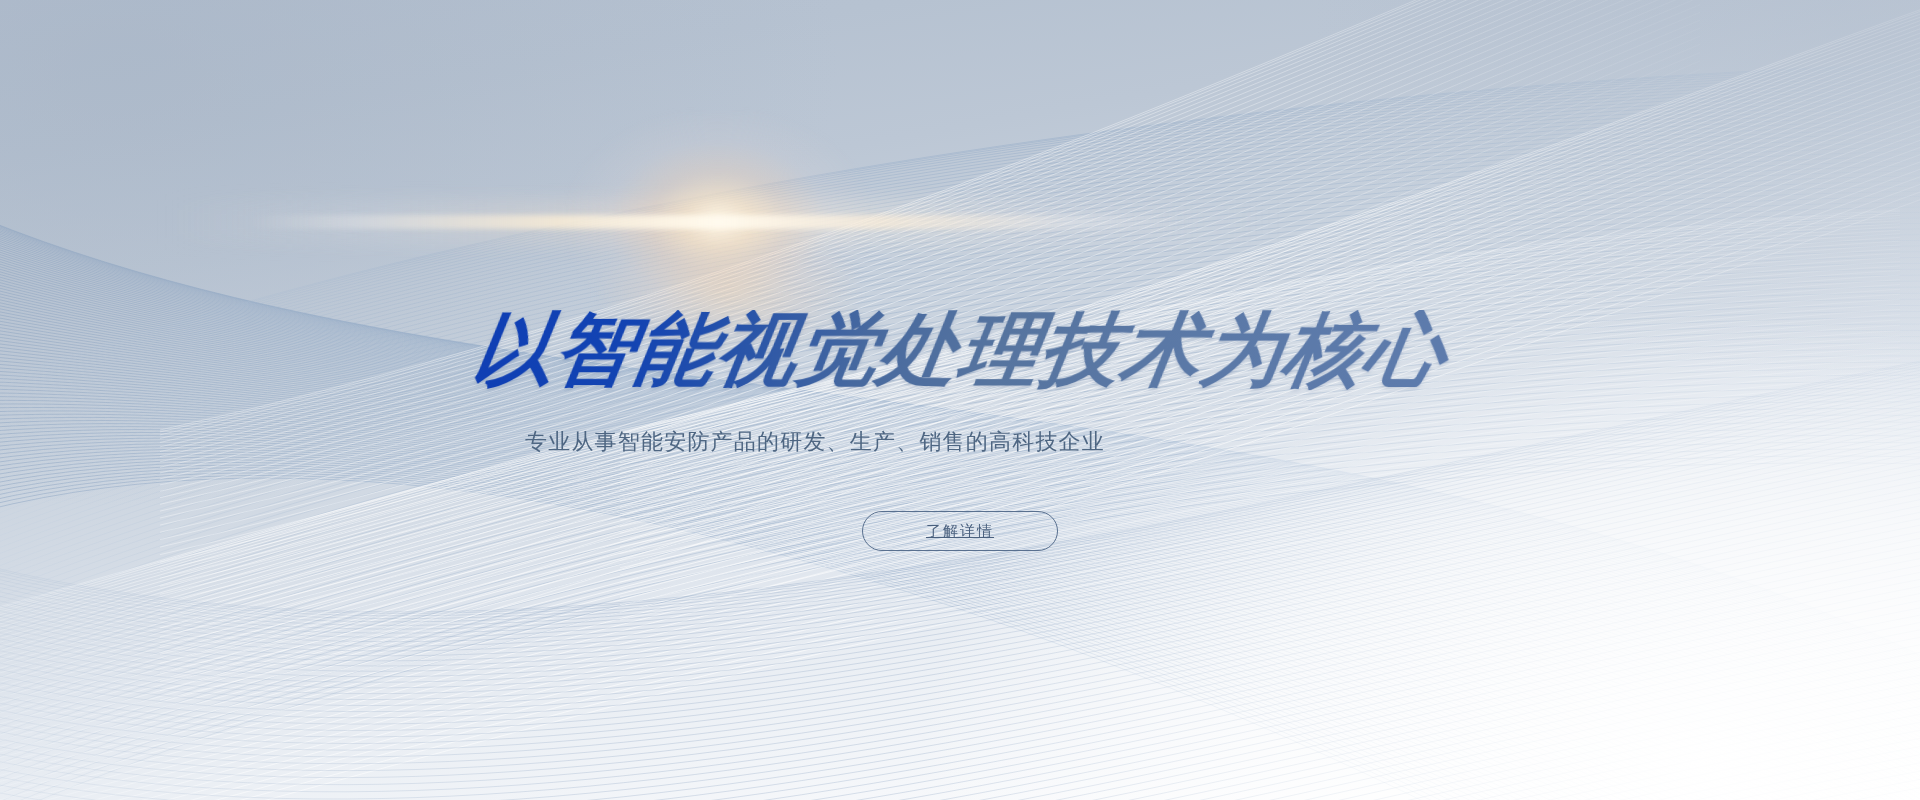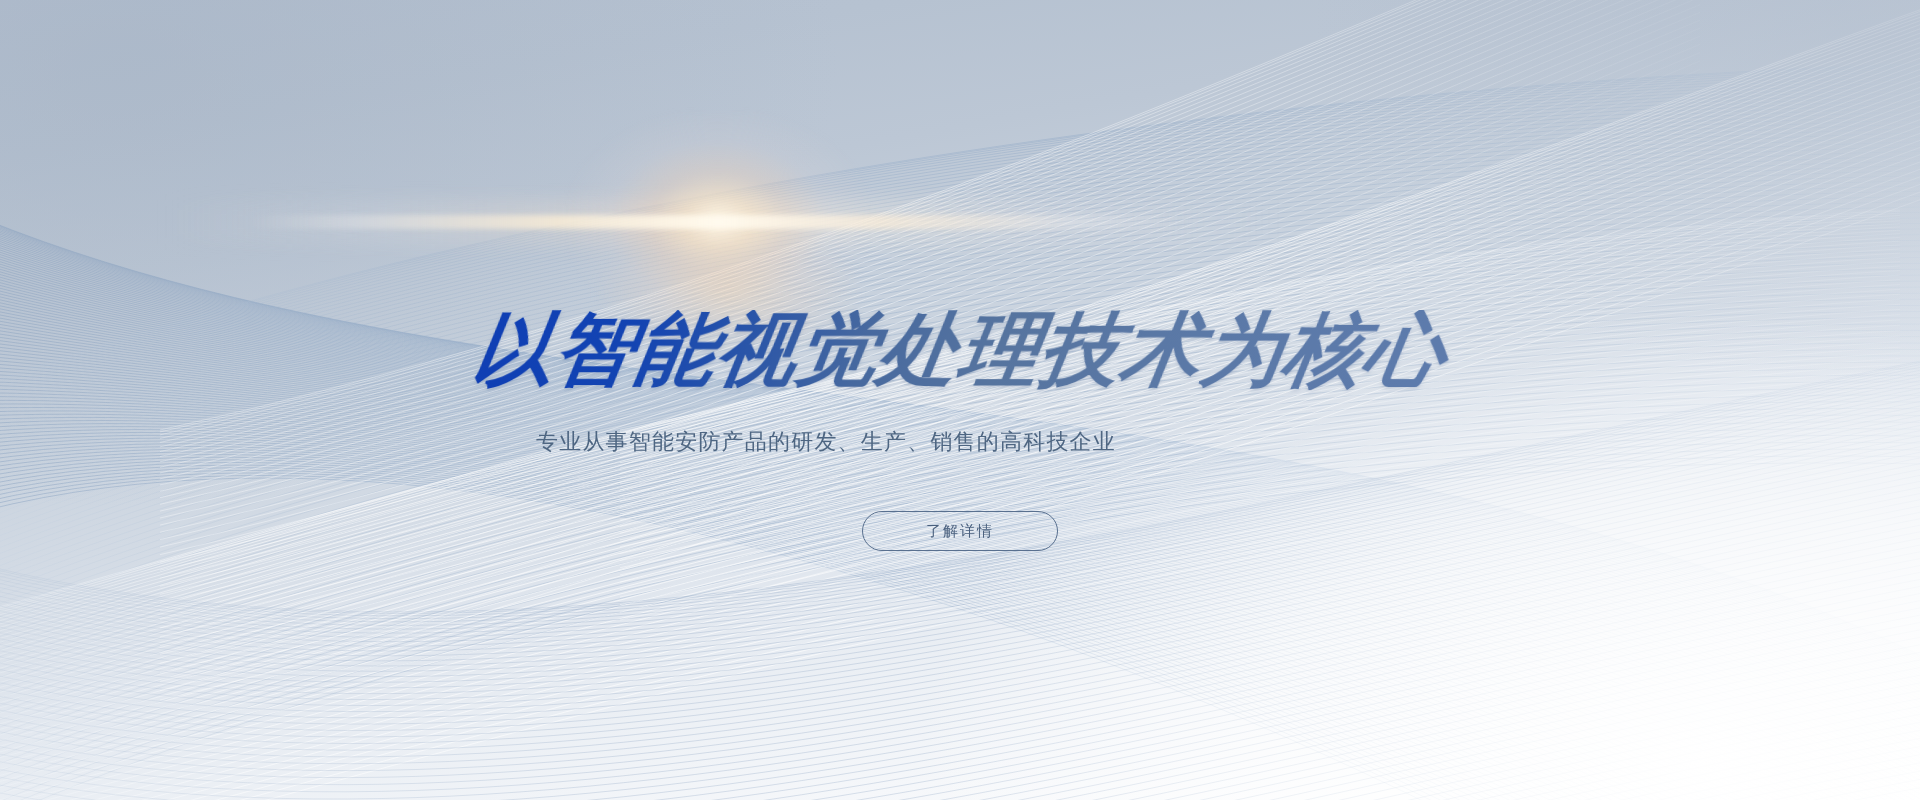--- a/index.html
+++ b/index.html
@@ -142,21 +142,21 @@
     background-clip: text;
     color: transparent;
     -webkit-text-fill-color: transparent;
     transform: skewX(-9deg);
     filter: drop-shadow(0 2px 2px rgba(70,95,140,0.18));
   }
 
   .subtitle {
     position: absolute;
     top: 403px;
-    left: 12px;
+    left: 1px;
     width: 1628px;
     text-align: center;
     font-size: 22px;
     line-height: 34px;
     letter-spacing: 1.2px;
     color: #4e6682;
     white-space: nowrap;
   }
 
   .cta-button {
@@ -171,20 +171,21 @@
     background: transparent;
     color: #4a607e;
     font-size: 15px;
     letter-spacing: 2px;
     font-family: "Liberation Sans", "DejaVu Sans", sans-serif;
     display: flex;
     align-items: center;
     justify-content: center;
     cursor: pointer;
     padding: 12px;
+    text-decoration: underline;
   }
 </style>
 </head>
 <body>
 
 <div id="hero-banner">
 
   <svg class="bg-lines" viewBox="0 0 1920 800" preserveAspectRatio="none" aria-hidden="true">
     <defs>
       <linearGradient id="lineFadeA" x1="0" y1="0" x2="1" y2="0">

